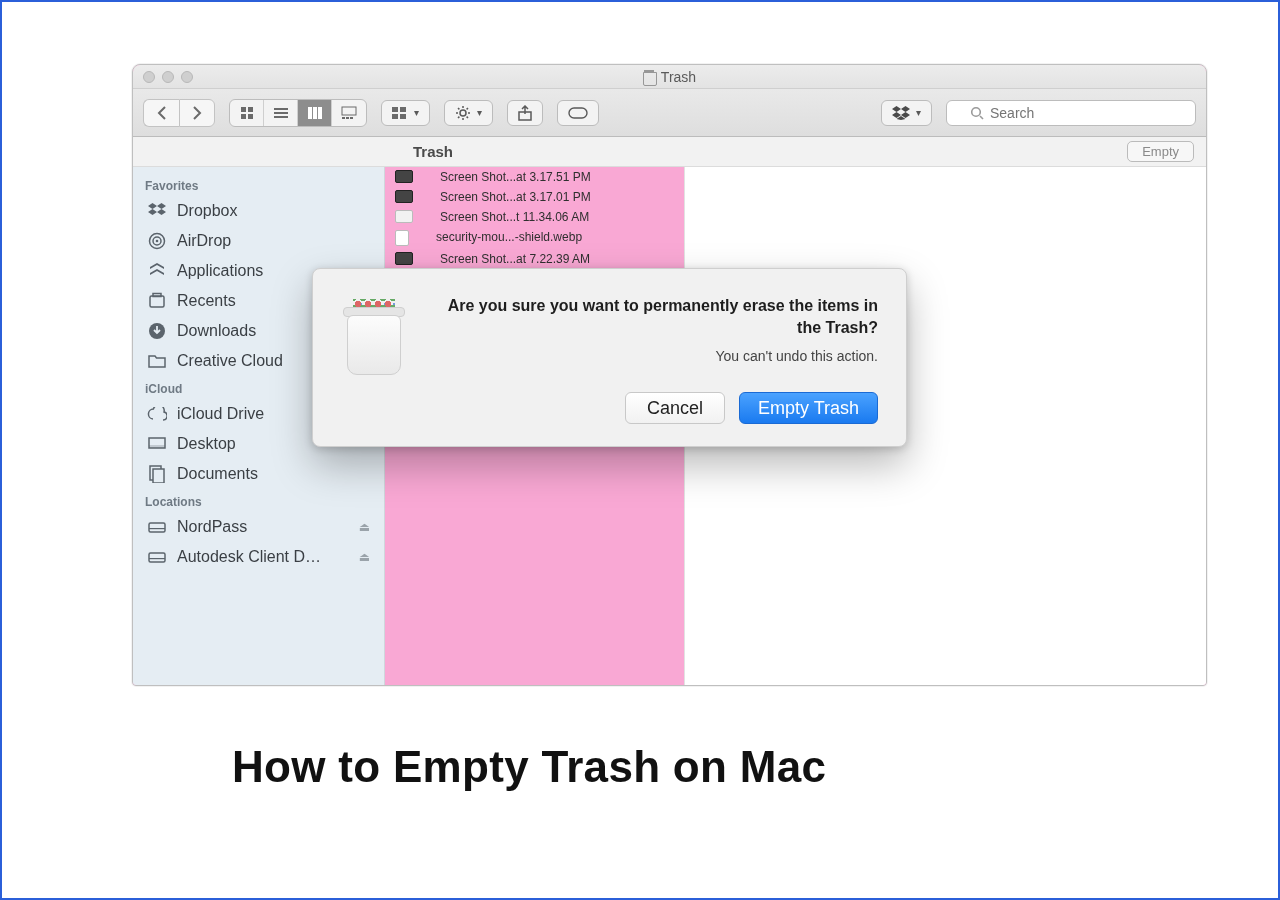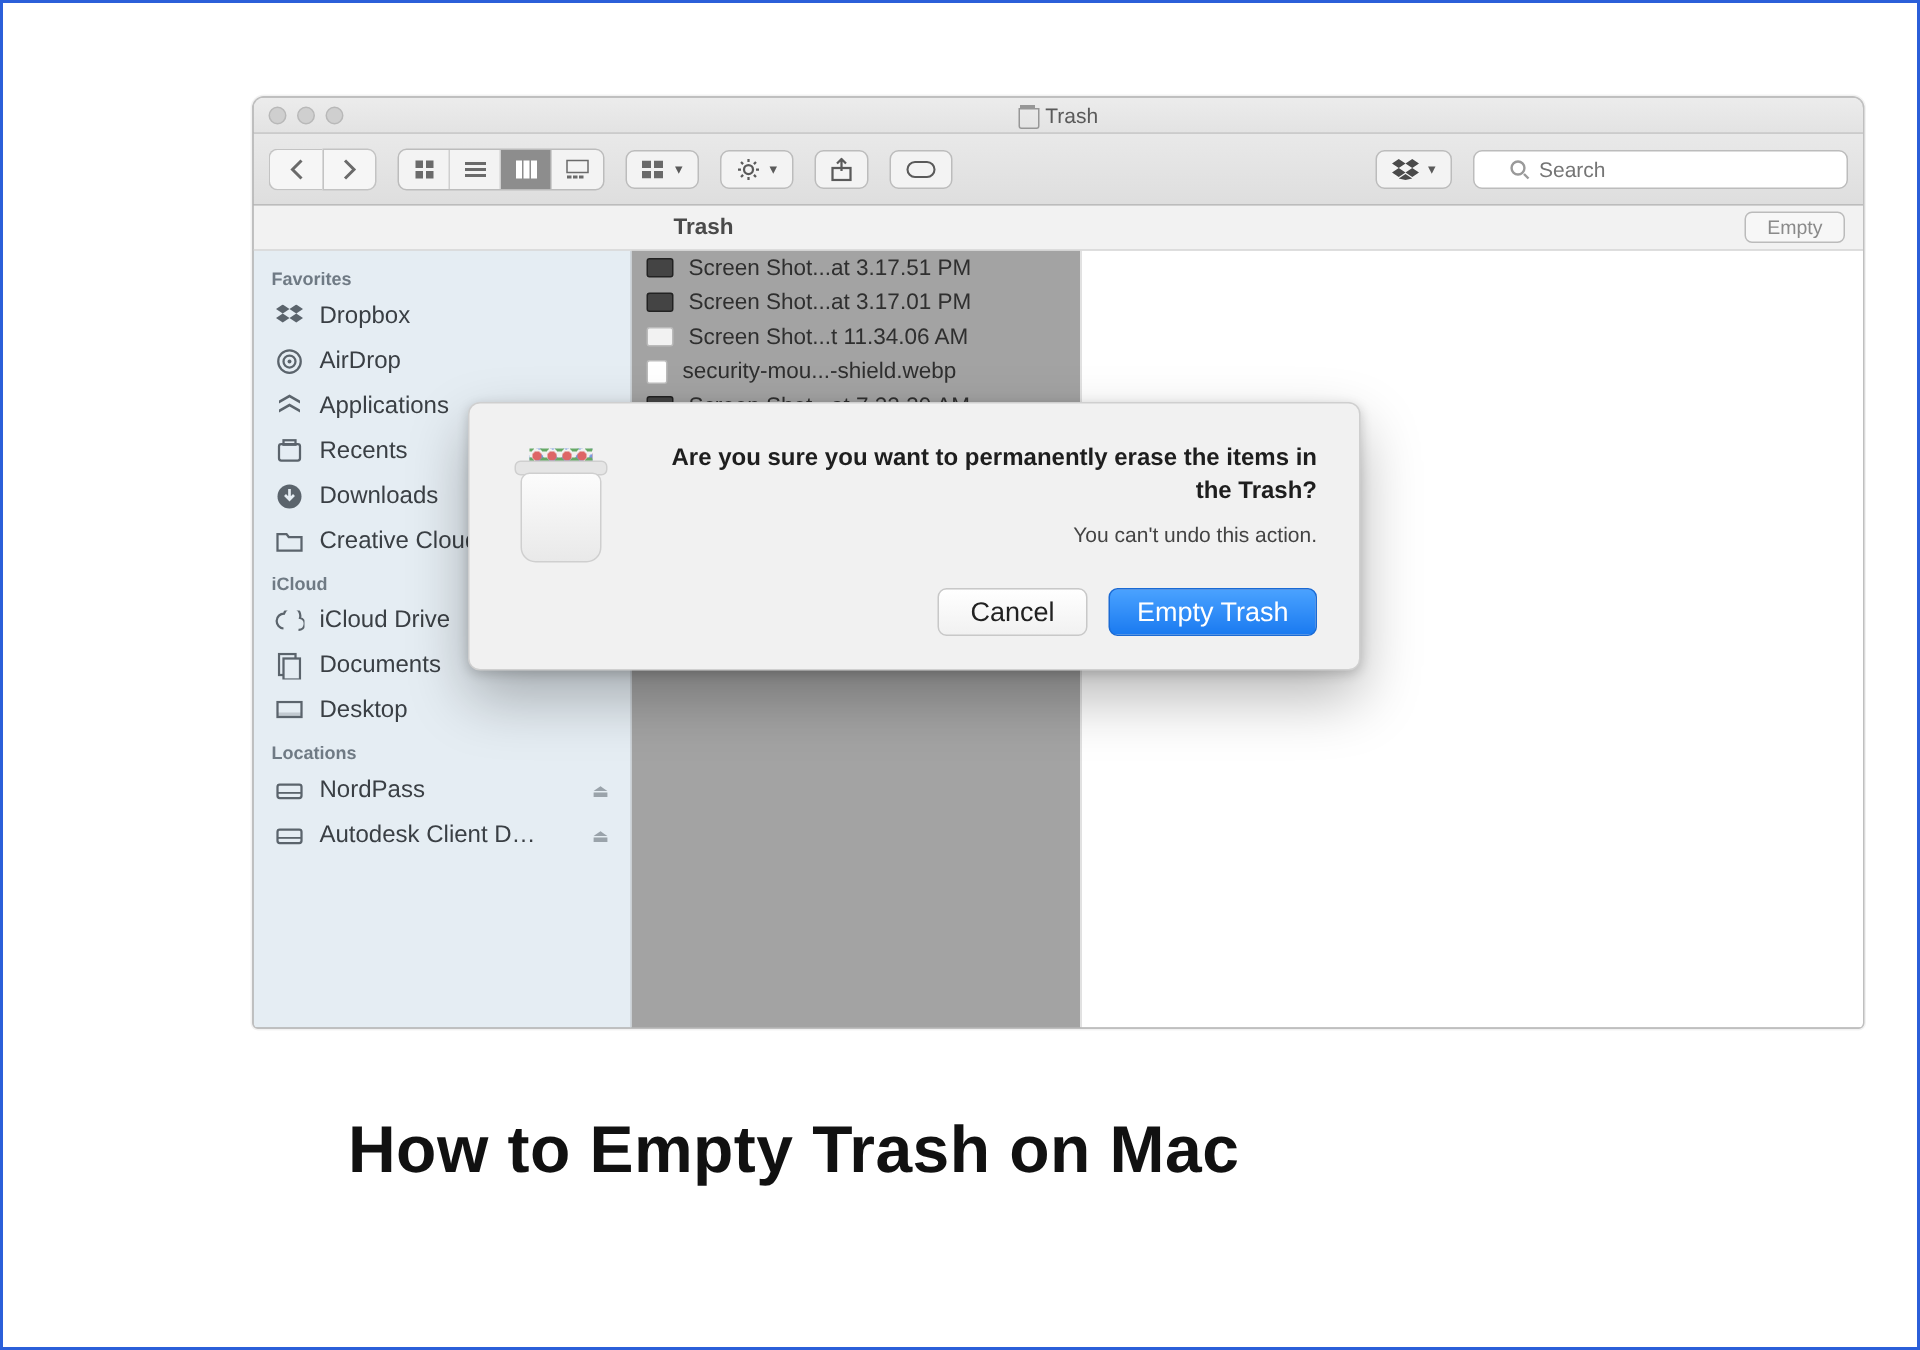--- a/index.html
+++ b/index.html
@@ -12,27 +12,26 @@
     overflow: hidden;
     position: relative;
   }
 
   .finder-window {
     position: absolute;
     left: 130px;
     top: 62px;
     width: 1075px;
     height: 622px;
-    background: #a3a3a3;
+    background: #f9a8d4;
     border: 1px solid #bfbfbf;
     border-radius: 8px 8px 4px 4px;
     box-shadow: 0 0 0 1px rgba(0,0,0,.05);
     overflow: hidden;
     filter: blur(0.15px);
-    margin-left: 36px;
   }
 
   
   .titlebar {
     height: 24px;
     background: linear-gradient(#ececec,#e3e3e3);
     border-bottom: 1px solid #cfcfcf;
     display: flex;
     align-items: center;
     position: relative;
@@ -110,22 +109,22 @@
     display:flex; align-items:center; gap:10px; padding:5px 14px;
     color:#3a3f44; font-size:16px;
   }
   .side-ico { width:20px; height:20px; display:flex; align-items:center; justify-content:center; color:#5b646c; }
   .eject { margin-left:auto; color:#9aa3aa; font-size:12px; }
 
   .file-col {
     width: 300px; border-right:1px solid #e2e2e2; overflow:hidden;
   }
   .file-row {
-    display:flex; align-items:center; gap:10px; padding:3px 10px;
-    font-size:15px; color:#2f2f2f; white-space:nowrap;
+    display:flex; align-items:flex-start; gap:27px; padding:3px 10px;
+    font-size:12px; color:#2f2f2f; white-space:nowrap;
   }
   .thumb { width:18px; height:13px; background:#444; border:1px solid #222; border-radius:2px; flex-shrink:0; }
   .thumb.light { background:#f2f2f2; border-color:#bbb; }
   .thumb.doc { background:#fff; border-color:#bbb; height:16px; width:14px; }
   .thumb.line { background:#888; height:4px; border:none; width:18px; }
 
   .preview-pane { flex:1; background:#fff; }
 
   
   .dialog {
@@ -365,35 +364,35 @@
         <div class="side-item">
           <span class="side-ico">
             <svg width="20" height="14" viewBox="0 0 20 14">
               <path d="M6 12a5 5 0 0 1 .4-9.98A5.5 5.5 0 0 1 17 5a4 4 0 0 1-1 7.9" stroke="#5b646c" stroke-width="1.5" fill="none"></path>
             </svg>
           </span>
           <span>iCloud Drive</span>
         </div>
         <div class="side-item">
           <span class="side-ico">
+            <svg width="18" height="14" viewBox="0 0 18 14">
+              <rect x="1" y="1" width="16" height="10" stroke="#5b646c" stroke-width="1.5" fill="none"></rect>
+              <rect x="1" y="8" width="16" height="3" fill="#5b646c" opacity=".25"></rect>
+            </svg>
+          </span>
+          <span>Desktop</span>
+        </div>
+        <div class="side-item">
+          <span class="side-ico">
             <svg width="16" height="18" viewBox="0 0 16 18">
               <rect x="1" y="1" width="11" height="14" stroke="#5b646c" stroke-width="1.5" fill="none"></rect>
               <rect x="4" y="4" width="11" height="14" stroke="#5b646c" stroke-width="1.5" fill="#e5edf3"></rect>
             </svg>
           </span>
           <span>Documents</span>
-        </div>
-        <div class="side-item">
-          <span class="side-ico">
-            <svg width="18" height="14" viewBox="0 0 18 14">
-              <rect x="1" y="1" width="16" height="10" stroke="#5b646c" stroke-width="1.5" fill="none"></rect>
-              <rect x="1" y="8" width="16" height="3" fill="#5b646c" opacity=".25"></rect>
-            </svg>
-          </span>
-          <span>Desktop</span>
         </div>
         <div class="side-heading">Locations</div>
         <div class="side-item">
           <span class="side-ico">
             <svg width="18" height="14" viewBox="0 0 18 14">
               <rect x="1" y="3" width="16" height="9" rx="1.5" stroke="#5b646c" stroke-width="1.5" fill="none"></rect>
               <rect x="1" y="8" width="16" height="1.2" fill="#5b646c"></rect>
             </svg>
           </span>
           <span>NordPass</span>

